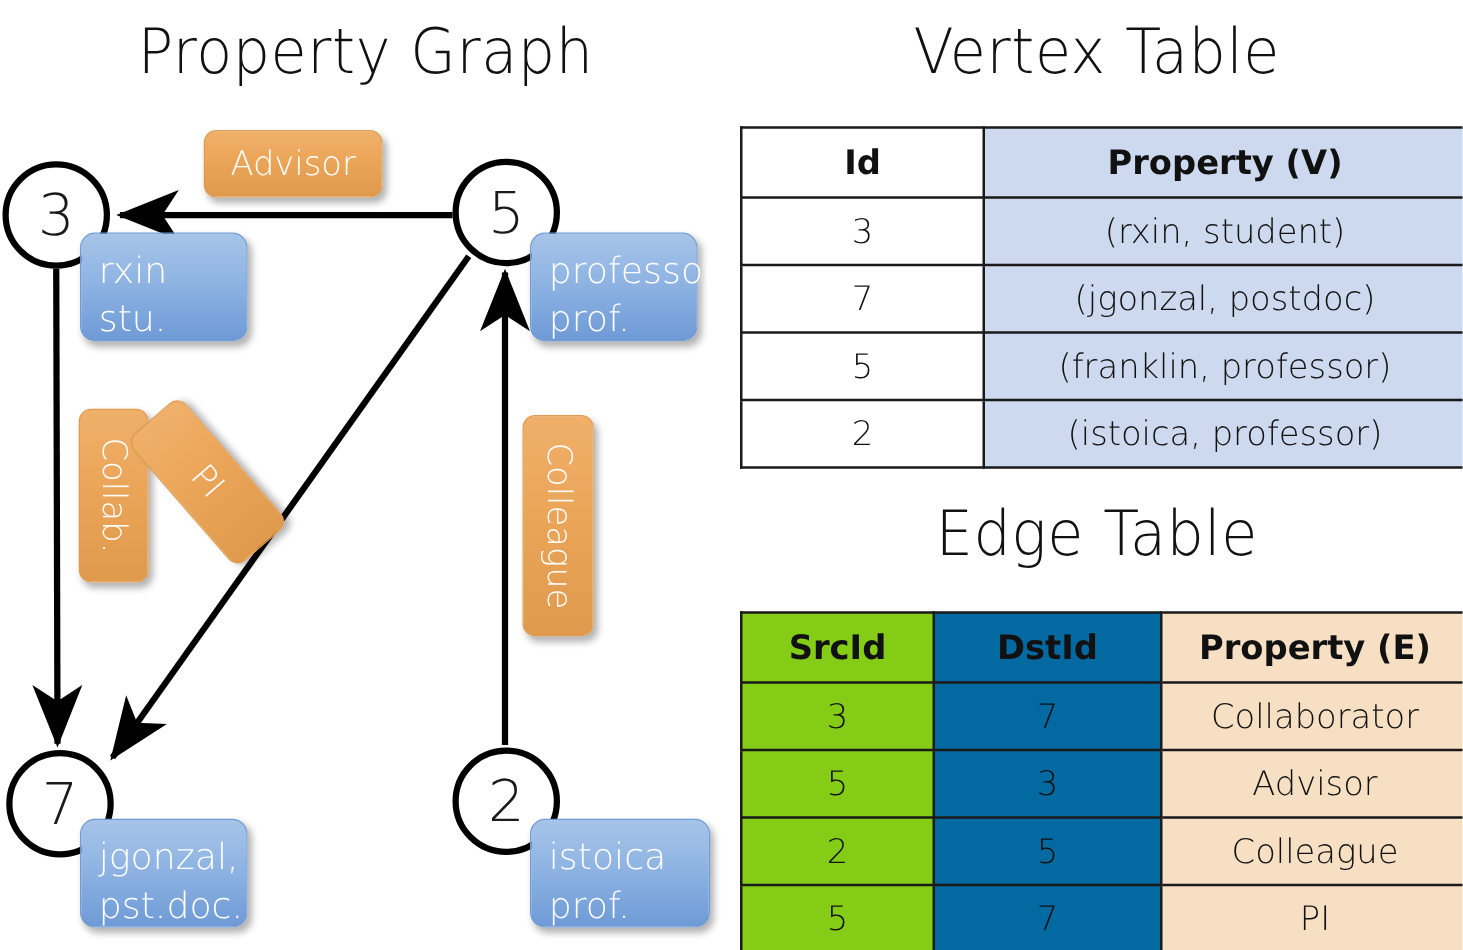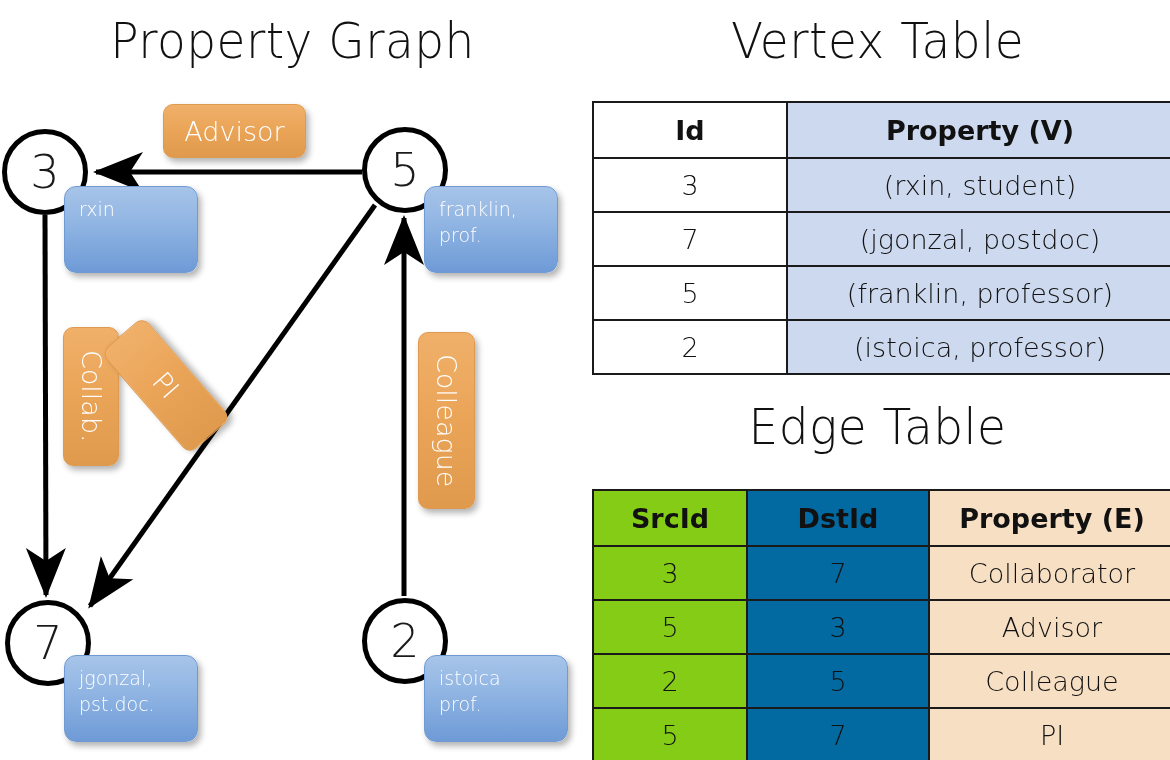--- a/index.html
+++ b/index.html
@@ -68,21 +68,21 @@
   
   .prop-box {
     position: absolute;
     border-radius: 12px;
     background: linear-gradient(180deg, #a7c4e8 0%, #8fb4e3 45%, #6e9ad6 100%);
     border: 1px solid #6f9ad4;
     box-shadow: 3px 4px 6px rgba(0,0,0,0.30);
     color: #ffffff;
     font-family: "DejaVu Sans", sans-serif;
     font-weight: 300;
-    font-size: 19px;
+    font-size: 29px;
     line-height: 1.35;
     padding: 10px 0 0 14px;
     box-sizing: border-box;
     z-index: 4;
   }
   #prop-rxin     { left: 64px;  top: 186px; width: 134px; height: 87px; }
   #prop-franklin { left: 424px; top: 186px; width: 134px; height: 87px; }
   #prop-jgonzal  { left: 64px;  top: 655px; width: 134px; height: 87px; }
   #prop-istoica  { left: 424px; top: 655px; width: 144px; height: 87px; }
 
@@ -186,23 +186,24 @@
   </div>
   <div class="node" id="node-7">
     <span>7</span>
   </div>
   <div class="node" id="node-2">
     <span>2</span>
   </div>
 
   <div class="prop-box" id="prop-rxin">
     <div>rxin</div>
+    <div>stu.</div>
   </div>
   <div class="prop-box" id="prop-franklin">
-    <div>franklin,</div>
+    <div>professor,</div>
     <div>prof.</div>
   </div>
   <div class="prop-box" id="prop-jgonzal">
     <div>jgonzal,</div>
     <div>pst.doc.</div>
   </div>
   <div class="prop-box" id="prop-istoica">
     <div>istoica</div>
     <div>prof.</div>
   </div>

